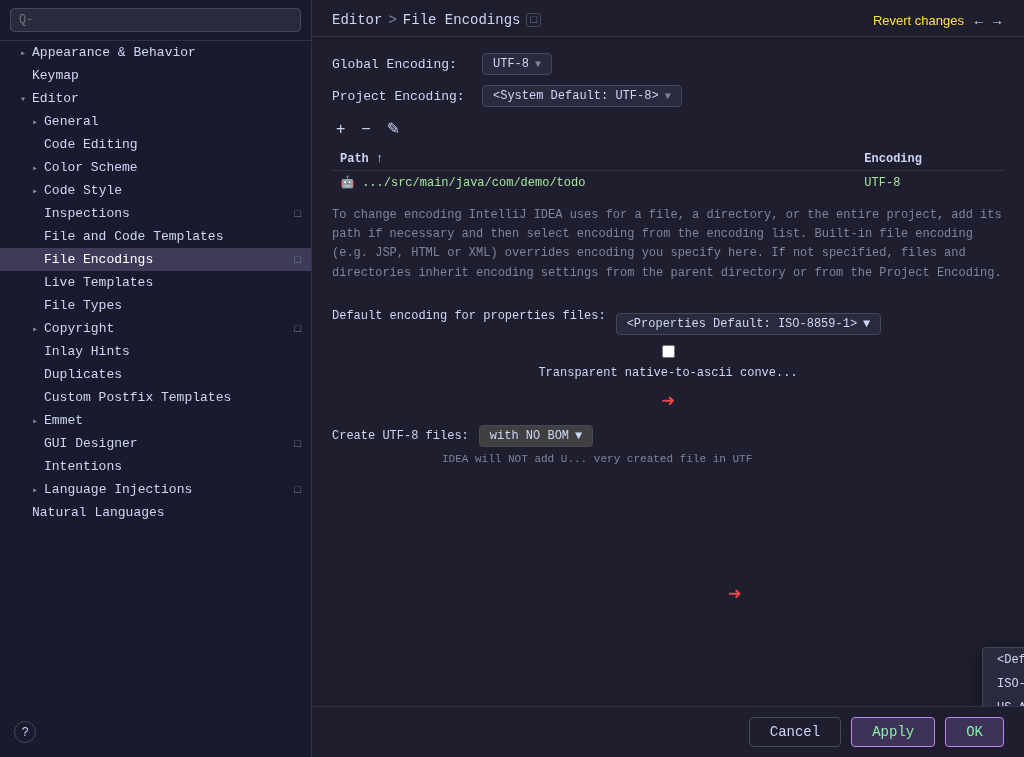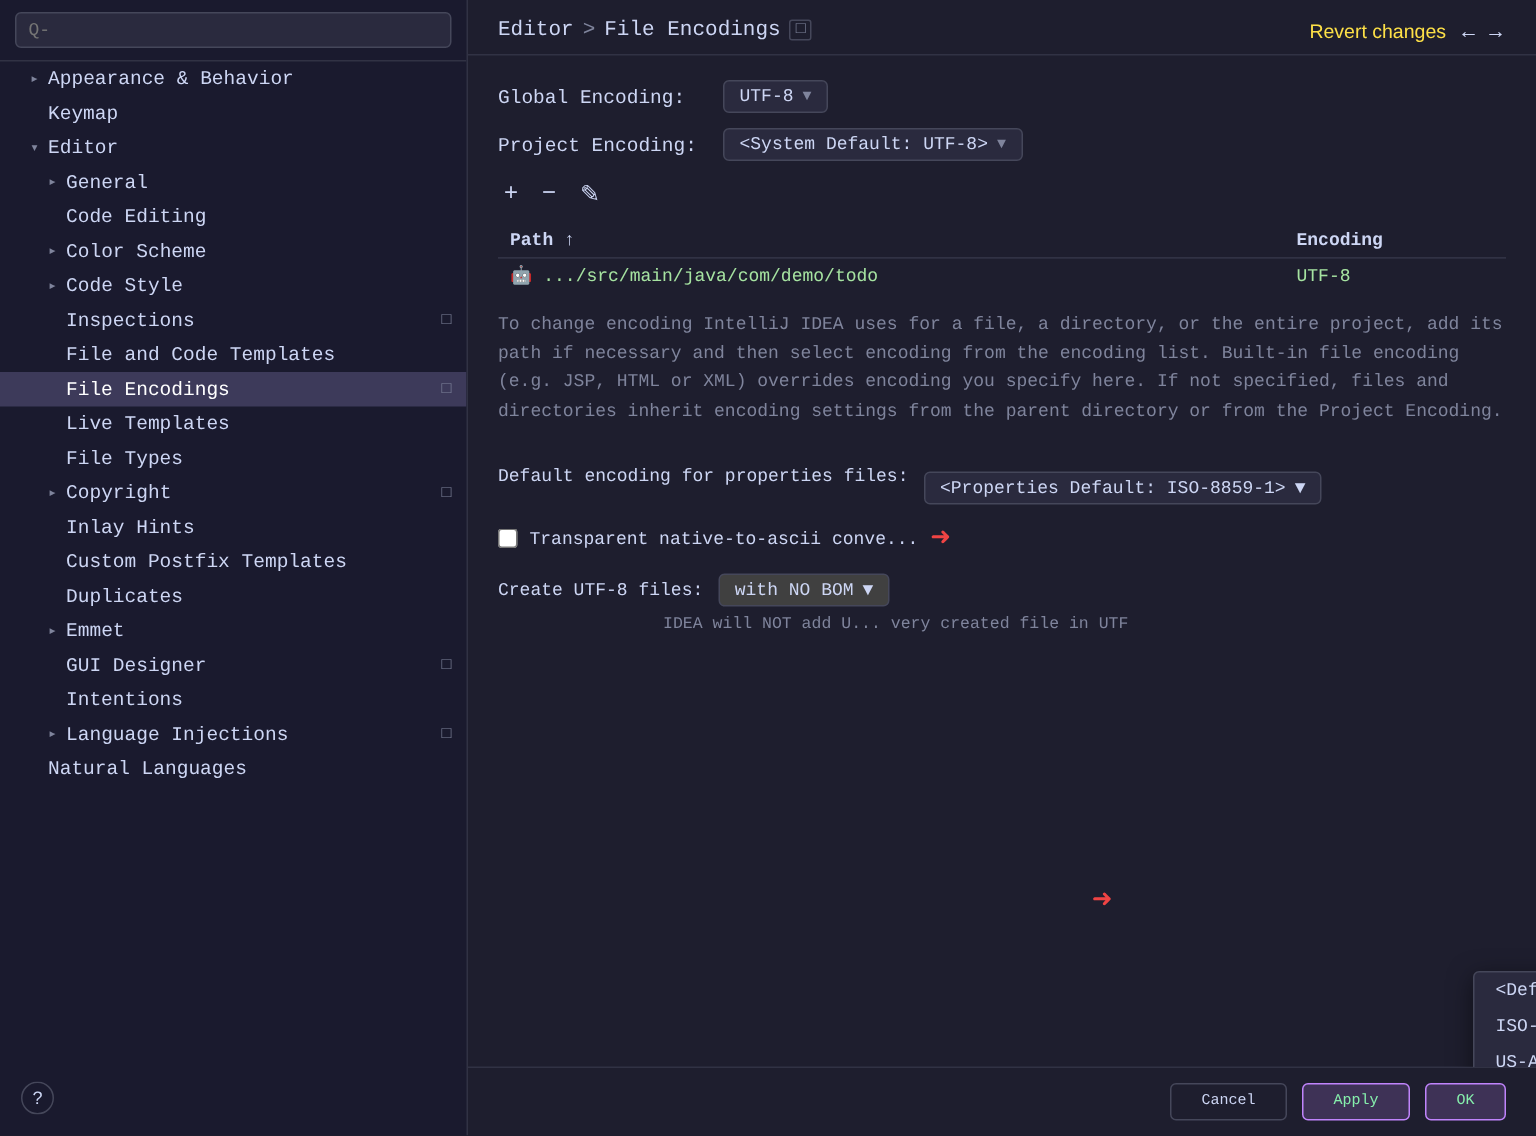--- a/index.html
+++ b/index.html
@@ -229,20 +229,21 @@
     }
     
     .checkbox-row {
       display: flex;
       align-items: center;
       gap: 8px;
       margin-bottom: 10px;
       font-size: 12px;
       color: #cdd6f4;
       font-family: 'Courier New', monospace;
+      flex-direction: column;
     }
     .checkbox-row input[type=checkbox] {
       accent-color: #c084fc;
     }
     
     .utf8-row {
       display: flex;
       align-items: center;
       gap: 10px;
       margin-bottom: 6px;
@@ -298,21 +299,21 @@
       padding: 10px 20px;
       border-top: 1px solid #313244;
       gap: 10px;
     }
     .footer-btn {
       background: none;
       border: 1px solid #45475a;
       border-radius: 4px;
       color: #cdd6f4;
       padding: 6px 20px;
-      font-size: 10px;
+      font-size: 14px;
       font-family: 'Courier New', monospace;
       cursor: pointer;
     }
     .footer-btn.primary {
       background: #c084fc33;
       border-color: #c084fc;
       color: #86efac;
     }
     
     .red-arrow {
@@ -393,24 +394,24 @@
         </div>
         <div class="sidebar-item indent2">
           <span class="sidebar-icon-small">▸</span>
           <span>Copyright</span>
           <span class="sidebar-badge">□</span>
         </div>
         <div class="sidebar-item indent3">
           <span>Inlay Hints</span>
         </div>
         <div class="sidebar-item indent3">
+          <span>Duplicates</span>
+        </div>
+        <div class="sidebar-item indent3">
           <span>Custom Postfix Templates</span>
-        </div>
-        <div class="sidebar-item indent3">
-          <span>Duplicates</span>
         </div>
         <div class="sidebar-item indent2">
           <span class="sidebar-icon-small">▸</span>
           <span>Emmet</span>
         </div>
         <div class="sidebar-item indent3">
           <span>GUI Designer</span>
           <span class="sidebar-badge">□</span>
         </div>
         <div class="sidebar-item indent3">

